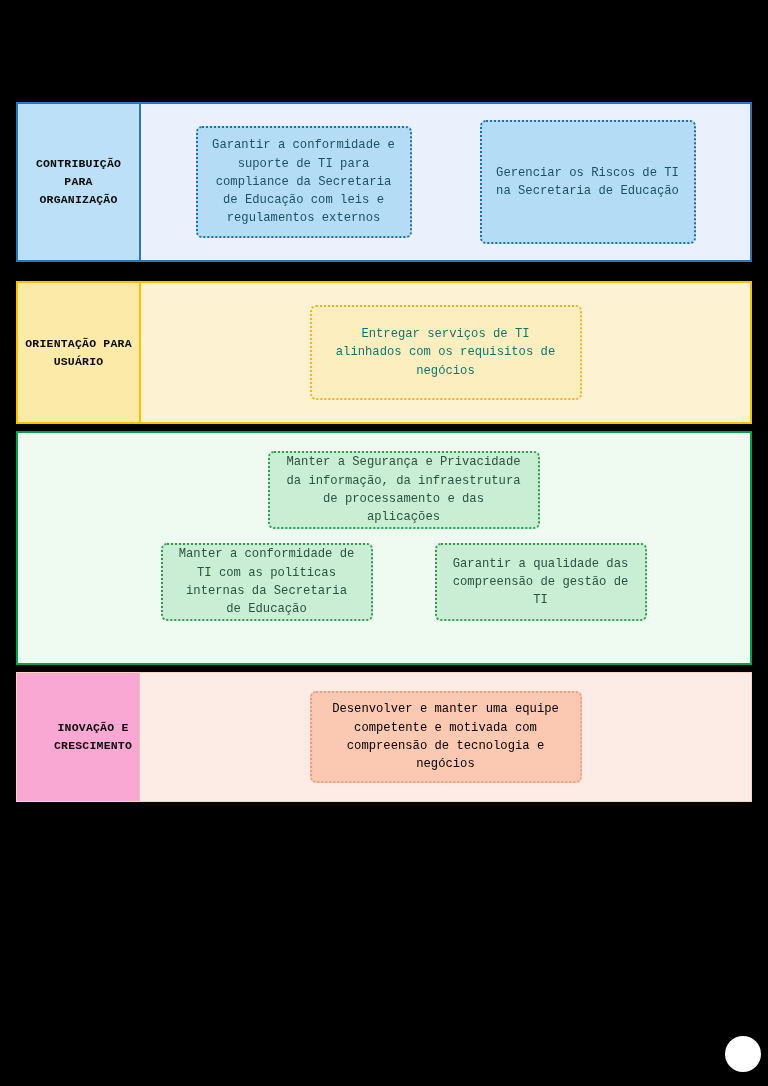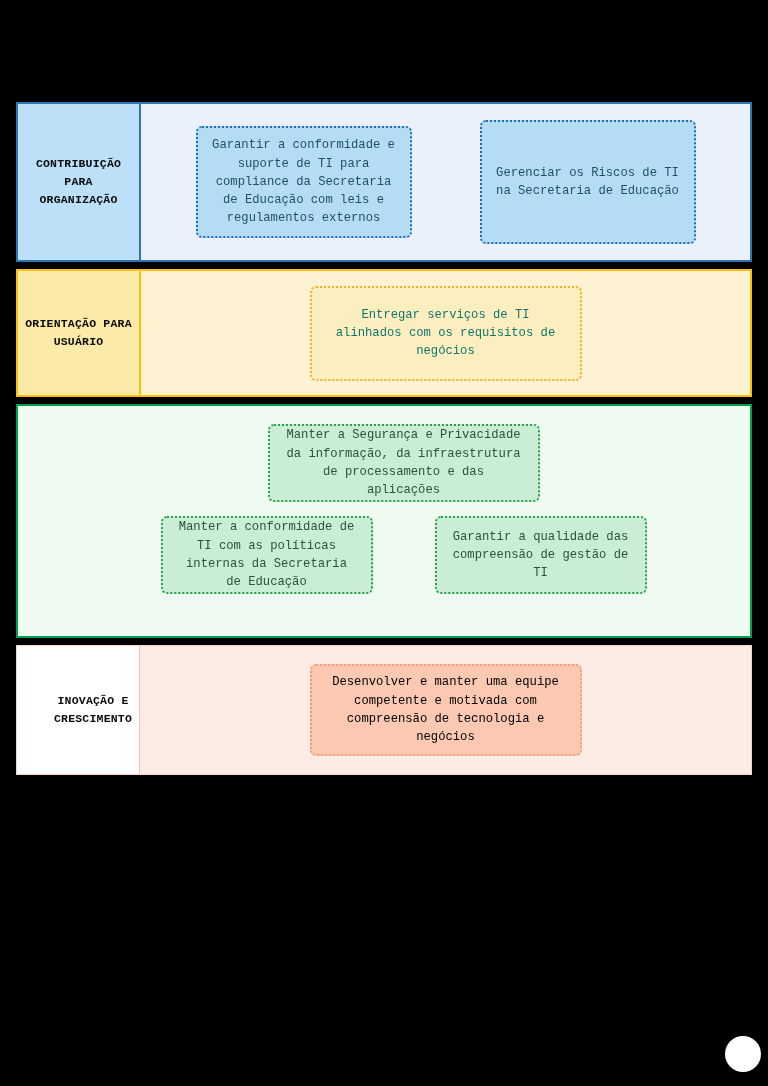--- a/index.html
+++ b/index.html
@@ -91,21 +91,21 @@
   .row-blue .objective {
     background: #b5dcf5;
     border-color: #1f6fb0;
     color: #1f4e68;
   }
   .obj-blue-1 { width: 216px; height: 112px; }
   .obj-blue-2 { width: 216px; height: 124px; }
   .row-blue .obj-line { gap: 68px; }
 
   
-  .row-yellow { border: 2px solid #ffc000; height: 128px; }
+  .row-yellow { border: 2px solid #ffc000; height: 143px; margin-top: 12px; }
   .row-yellow .row-label { background: #fceaa8; border-right: 2px solid #ffc000; }
   .row-yellow .row-content { background: #fdf3d2; }
   .row-yellow .objective {
     background: #fdeec0;
     border-color: #f0b323;
     color: #0f766e;
   }
   .obj-yellow-1 { width: 272px; height: 95px; }
 
   
@@ -123,21 +123,21 @@
     border-color: #2e9e52;
     color: #2c5240;
   }
   .obj-green-top { width: 272px; height: 78px; }
   .obj-green-bl { width: 212px; height: 78px; }
   .obj-green-br { width: 212px; height: 78px; }
   .row-green .obj-line-2 { gap: 62px; }
 
   
   .row-pink { border: 1px solid #fbd3c4; height: 130px; }
-  .row-pink .row-label { background: #ffffff; border-right: 1px solid #f8c3ad; padding-left: 36px; }
+  .row-pink .row-label { background: #f9a8d4; border-right: 1px solid #f8c3ad; padding-left: 36px; }
   .row-pink .row-content { background: #fdece5; }
   .row-pink .objective {
     background: #fbc8b1;
     border-color: #f09f7d;
     color: #000000;
   }
   .obj-pink-1 { width: 272px; height: 92px; }
 
   
   #corner-dot {

